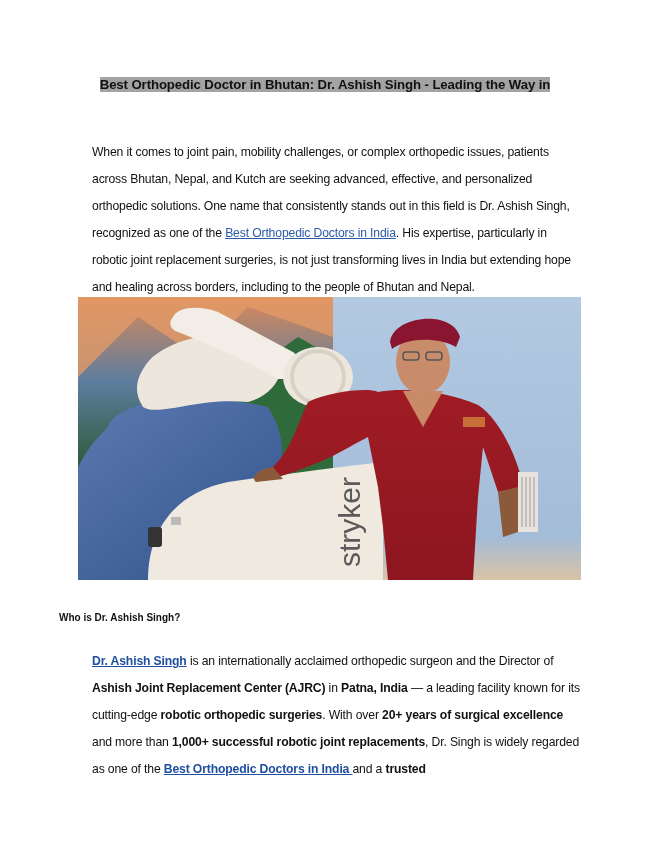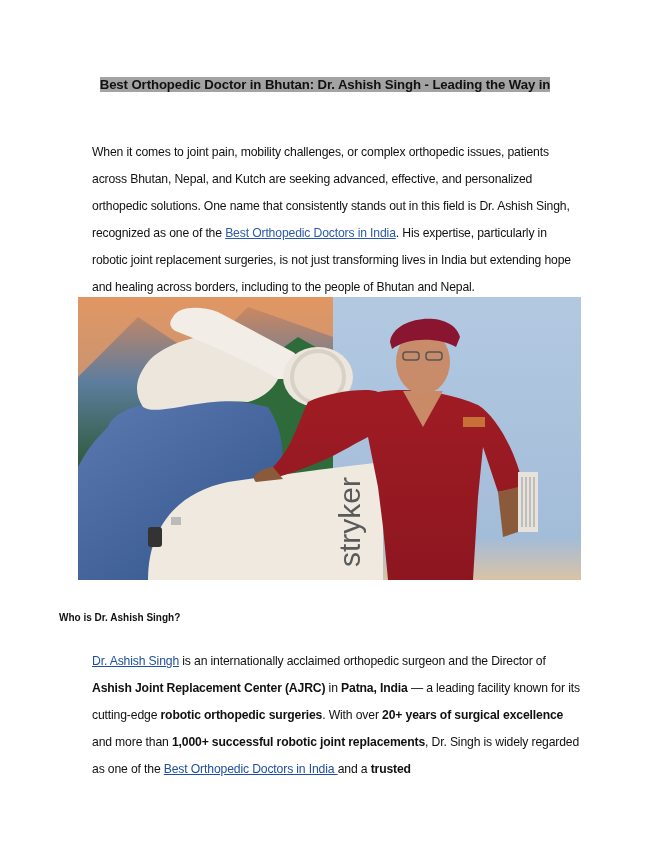--- a/index.html
+++ b/index.html
@@ -12,21 +12,21 @@
       text-align: center; font-weight: bold; font-size: 13.2px; line-height: 18px;
       letter-spacing: -0.1px;
     }
     .title span.hl { background: #a3a3a3; }
     .intro {
       position: absolute; left: 76px; top: 123px; width: 520px;
       font-size: 12.2px; line-height: 27px; letter-spacing: -0.15px;
     }
     .intro p, .who p { margin: 16px; }
     a.link { color: #2b5aa8; text-decoration: underline; }
-    a.link.bold { font-weight: normal; color: #1f4fa0; }
+    a.link.bold { font-weight: bold; color: #1f4fa0; }
     .photo {
       position: absolute; left: 78px; top: 297px; width: 503px; height: 283px;
       overflow: hidden;
     }
     .photo svg { display: block; }
     .who-heading {
       position: absolute; left: 51px; top: 604px; font-weight: bold;
       font-size: 10px; margin: 8px;
     }
     .who {

